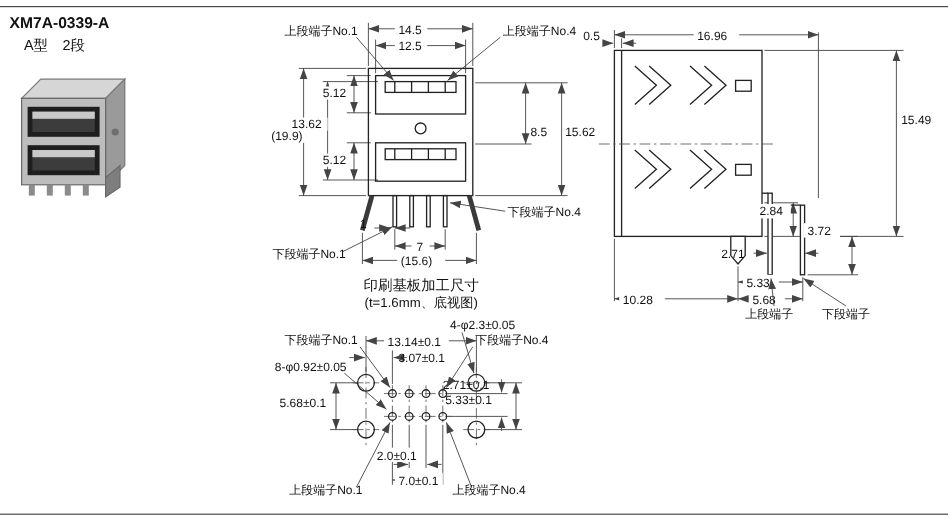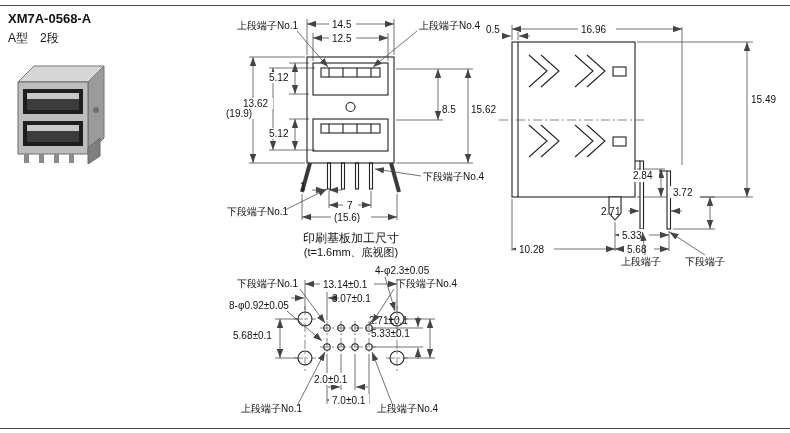--- a/index.html
+++ b/index.html
@@ -2,40 +2,40 @@
 <html><head>
 <meta charset="utf-8">
 <style>
   html,body{margin:0;padding:0;background:#fff;}
   .page{position:relative;width:790px;height:433px;background:#fff;
         font-family:"Liberation Sans","DejaVu Sans",sans-serif;overflow:hidden;color:#111;}
   .rule{position:absolute;left:0;width:790px;height:1px;background:#4a4a4a;}
   .rule.top{top:5px;}
   .rule.bottom{top:428px;}
   .title{position:absolute;left:8px;top:11px;font-size:13px;font-weight:bold;}
-  .subtitle{position:absolute;left:8px;top:30px;font-size:12px;}
+  .subtitle{position:absolute;left:20px;top:30px;font-size:12px;}
   svg{position:absolute;overflow:visible;}
   svg text{font-size:10px;fill:#111;}
   .ol{fill:none;stroke:#222;stroke-width:1.1;}
   .olf{fill:#fff;stroke:#222;stroke-width:1.1;}
   .dm{fill:none;stroke:#444;stroke-width:0.75;}
   .cl{fill:none;stroke:#555;stroke-width:0.7;stroke-dasharray:9 3 2 3;}
   .wbg{fill:#fff;}
   .thick{stroke:#3a3a3a;stroke-width:4;}
   .cap1{font-size:12px;}
   .cap2{font-size:11px;}
 </style>
 </head>
 <body>
 
 <div class="page">
   <div class="rule top"></div>
   <div class="rule bottom"></div>
 
-  <div class="title">XM7A-0568-A</div>
+  <div class="title">XM7A-0339-A</div>
   <div class="subtitle">A型　2段</div>
 
   <svg style="left:4px;top:52px" width="118" height="118" viewBox="0 0 118 118">
     <g>
       <polygon points="14,30 30,14 100,14 84,30" fill="#d6d6d6" stroke="#777" stroke-width="1"></polygon>
       <polygon points="84,30 100,14 100,86 84,102" fill="#9a9a9a" stroke="#777" stroke-width="1"></polygon>
       <rect x="14" y="30" width="70" height="72" fill="#bdbdbd" stroke="#6a6a6a"></rect>
       <g>
         <rect x="19" y="37" width="60" height="25" fill="#1e1e1e"></rect>
         <rect x="23" y="41" width="52" height="17" fill="#3c3c3c"></rect>

